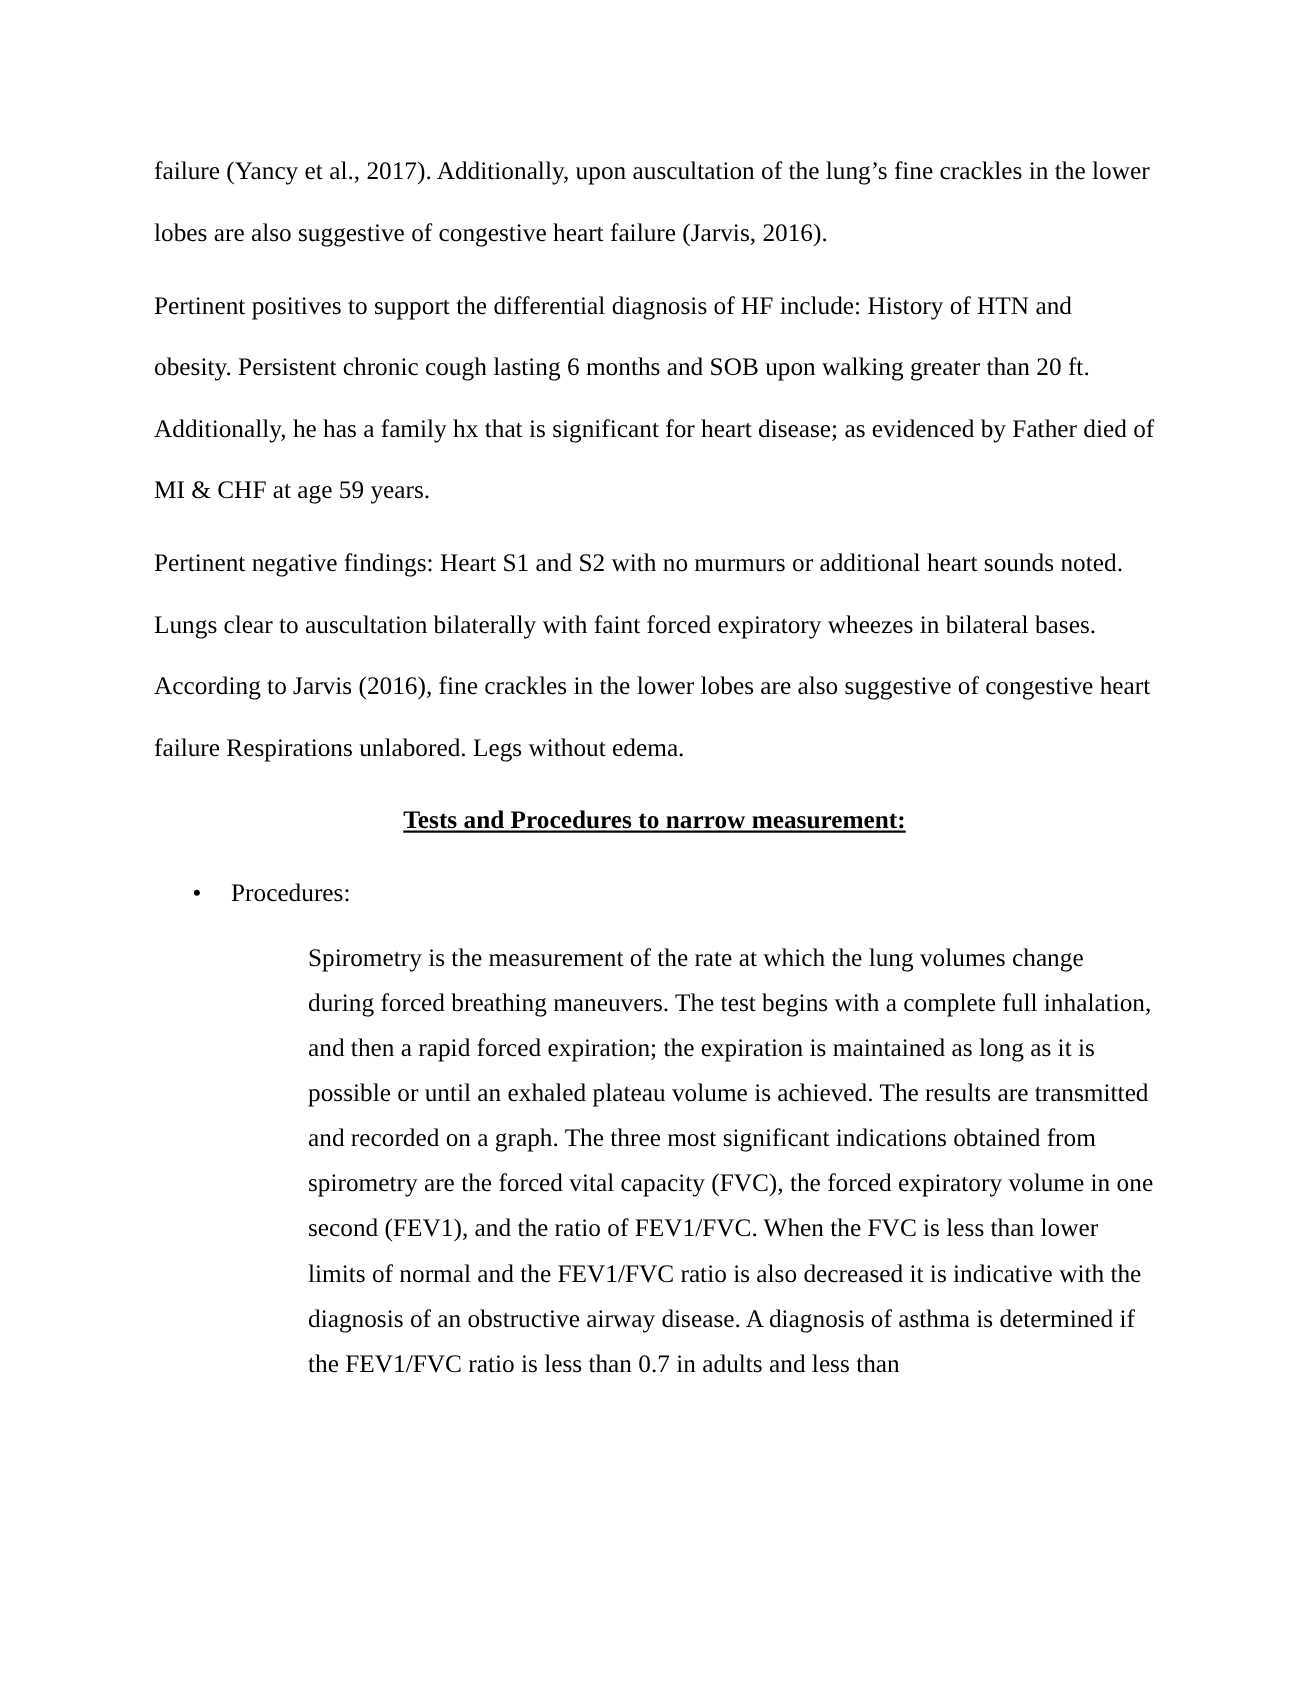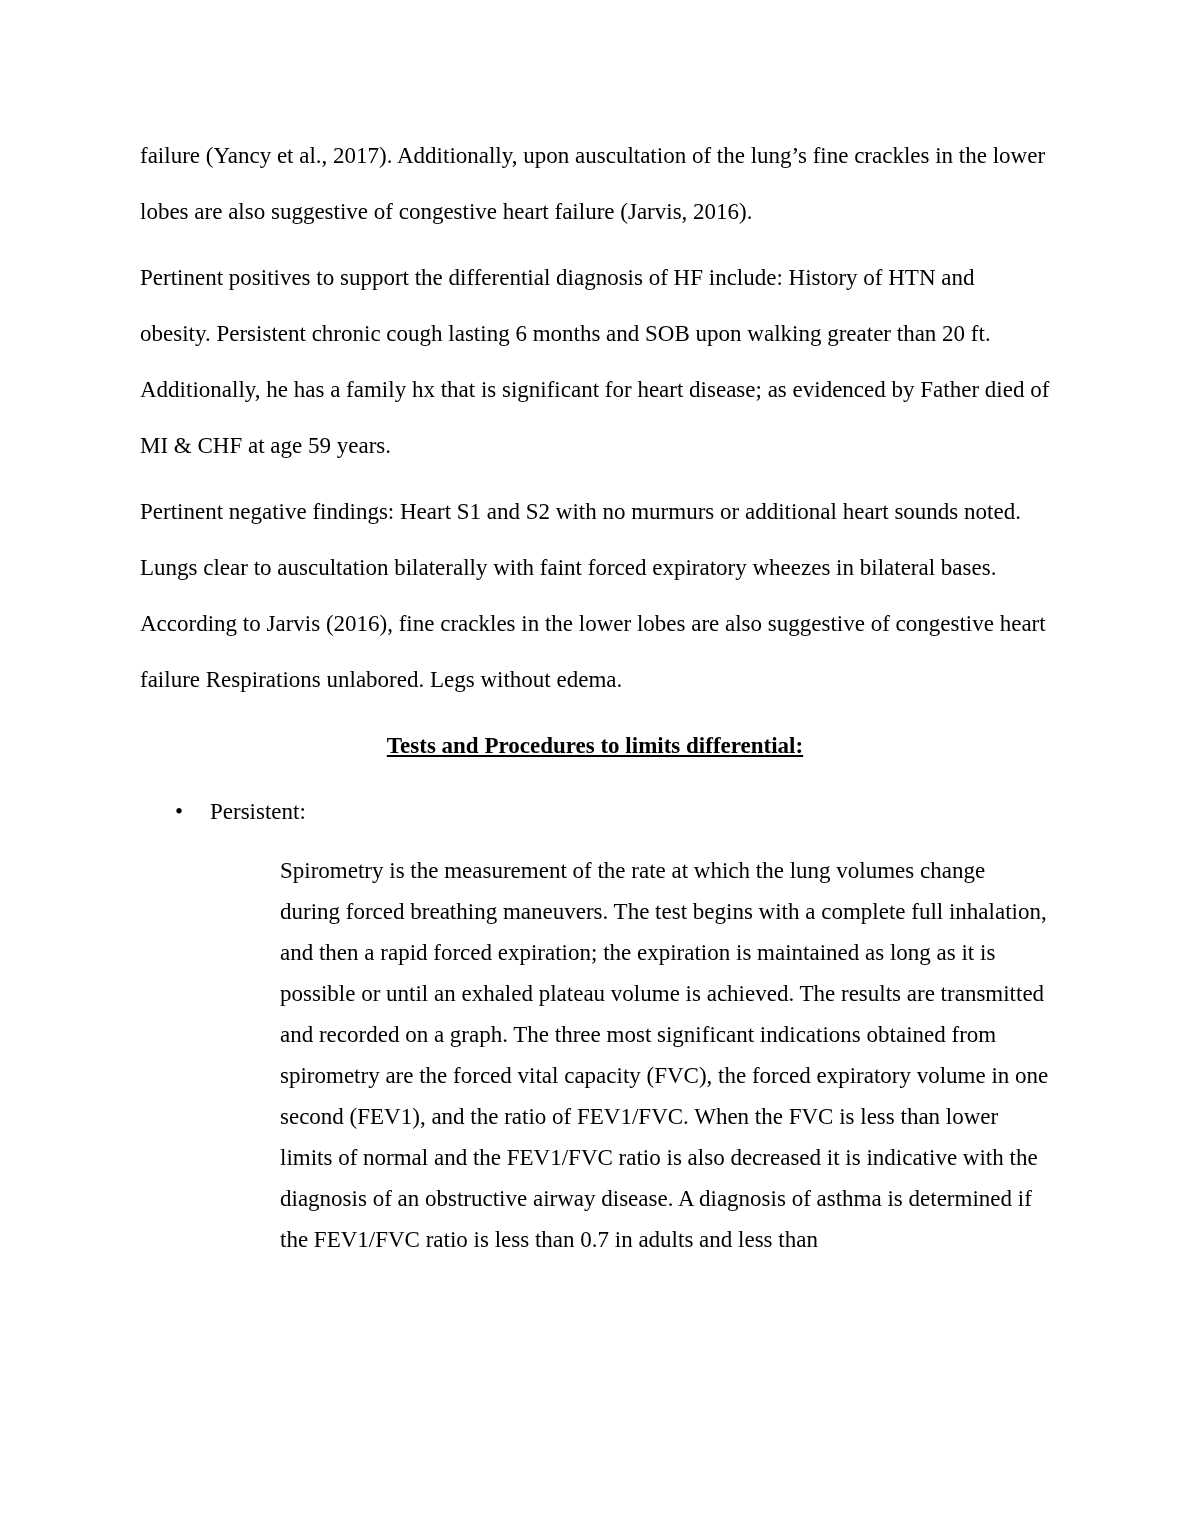--- a/index.html
+++ b/index.html
@@ -56,21 +56,21 @@
 <body>
 
 <div class="page">
 
   <p class="body-par">failure (Yancy et al., 2017). Additionally, upon auscultation of the lung’s fine crackles in the lower lobes are also suggestive of congestive heart failure (Jarvis, 2016).</p>
 
   <p class="body-par">Pertinent positives to support the differential diagnosis of HF include: History of HTN and obesity. Persistent chronic cough lasting 6 months and SOB upon walking greater than 20 ft. Additionally, he has a family hx that is significant for heart disease; as evidenced by Father died of MI &amp; CHF at age 59 years.</p>
 
   <p class="body-par">Pertinent negative findings: Heart S1 and S2 with no murmurs or additional heart sounds noted. Lungs clear to auscultation bilaterally with faint forced expiratory wheezes in bilateral bases. According to Jarvis (2016), fine crackles in the lower lobes are also suggestive of congestive heart failure Respirations unlabored. Legs without edema.</p>
 
-  <h2 class="section-heading"><span class="underline">Tests and Procedures to limits differential:</span></h2>
+  <h2 class="section-heading"><span class="underline">Tests and Procedures to narrow measurement:</span></h2>
 
   <div class="bullet-row">
-    <span class="bullet-marker">•</span><span>Persistent:</span>
+    <span class="bullet-marker">•</span><span>Procedures:</span>
   </div>
 
   <p class="indented-par">Spirometry is the measurement of the rate at which the lung volumes change during forced breathing maneuvers. The test begins with a complete full inhalation, and then a rapid forced expiration; the expiration is maintained as long as it is possible or until an exhaled plateau volume is achieved. The results are transmitted and recorded on a graph. The three most significant indications obtained from spirometry are the forced vital capacity (FVC), the forced expiratory volume in one second (FEV1), and the ratio of FEV1/FVC. When the FVC is less than lower limits of normal and the FEV1/FVC ratio is also decreased it is indicative with the diagnosis of an obstructive airway disease. A diagnosis of asthma is determined if the FEV1/FVC ratio is less than 0.7 in adults and less than</p>
 
 </div>
 
 </body></html>

